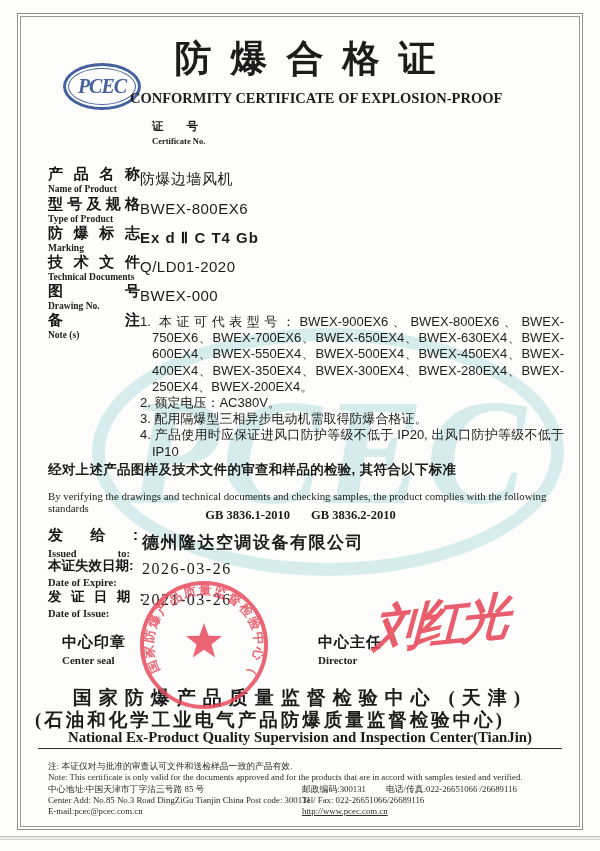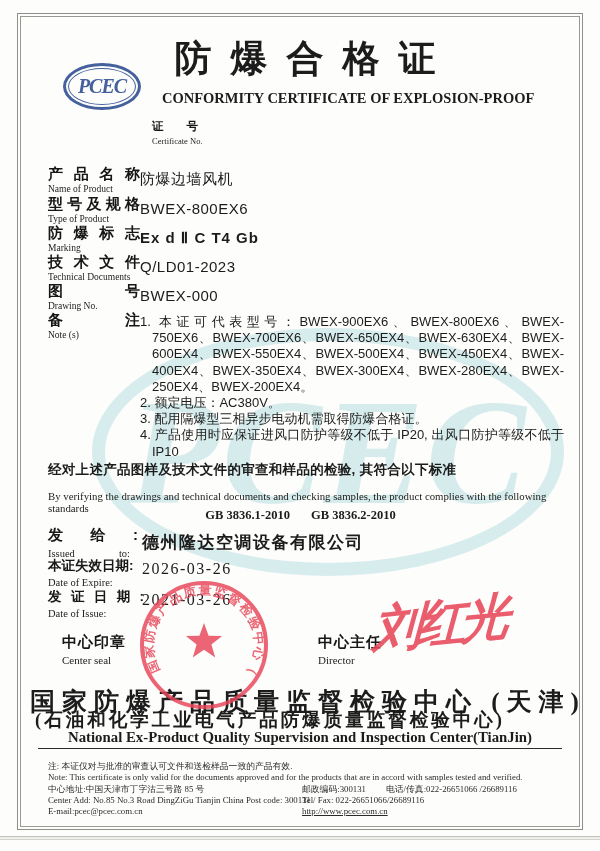--- a/index.html
+++ b/index.html
@@ -28,24 +28,24 @@
   
   .logo { left:63px; top:63px; width:78px; height:47px; border:3px solid #44619d; border-radius:50%;
           display:flex; align-items:center; justify-content:center; }
   .logo-inner { position:absolute; inset:2px; border:1px solid #44619d; border-radius:50%; }
   .logo span { font-family:"Liberation Serif", serif; font-style:italic; font-weight:bold;
                font-size:20px; color:#44619d; letter-spacing:-1px; }
   .title-cn { left:140px; top:34px; width:330px; text-align:center;
               font-family:"Liberation Serif", serif; font-weight:bold; font-size:37px;
               letter-spacing:19px; padding-left:19px; white-space:nowrap; }
   .title-en { left:130px; top:90px; width:350px; text-align:left;
-              font-family:"Liberation Serif", serif; font-weight:bold; font-size:14.5px; white-space:nowrap;margin-left:32px; }
+              font-family:"Liberation Serif", serif; font-weight:bold; font-size:14.5px; white-space:nowrap; }
   .certrow { left:152px; top:119px; display:flex; }
   .lbl-cn { display:block; font-weight:600; color:#161616; }
-  .lbl-en { display:block; font-family:"Liberation Serif", serif; font-weight:normal; color:#222; }
+  .lbl-en { display:block; font-family:"Liberation Serif", serif; font-weight:bold; color:#222; }
   .just { text-align:justify; text-align-last:justify; }
   .cert-lbl .lbl-cn { width:46px; font-size:11.5px; }
   .cert-lbl .lbl-en { font-size:8.5px; margin-top:2px; }
   .cert-no { margin-left:22px; margin-top:3px; font-family:"Liberation Mono", monospace;
              font-size:16px; letter-spacing:1px; font-weight:600; }
 
   
   .field-lbl { left:48px; width:92px; }
   .field-lbl .lbl-cn { width:92px; font-size:15px; }
   .field-lbl .lbl-en { font-size:9.5px; margin-top:0px; }
@@ -83,21 +83,21 @@
   .dir-lbl { left:318px; top:633px; }
 
   .stamp { left:137px; top:578px; width:134px; height:134px; z-index:3; opacity:.83; }
   .signature { left:372px; top:588px; z-index:3; width:170px;
                font-family:"Liberation Serif", serif; font-style:italic; font-weight:bold;
                font-size:50px; color:#e8475a; letter-spacing:-6px; white-space:nowrap;
                transform:rotate(-6deg) skewX(-8deg); opacity:.88; }
 
   
   .center1 { left:30px; top:685px; width:540px; text-align:center;
-             font-family:"Liberation Serif", serif; font-weight:bold; font-size:25px;
+             font-family:"Liberation Serif", serif; font-weight:bold; font-size:19px;
              letter-spacing:7px; white-space:nowrap; }
   .center2 { left:20px; top:707px; width:500px; text-align:center;
              font-family:"Liberation Serif", serif; font-weight:bold; font-size:18.5px;
              letter-spacing:3px; white-space:nowrap; }
   .center3 { left:38px; top:729px; width:524px; text-align:center; padding-bottom:2px;
              font-family:"Liberation Serif", serif; font-weight:bold; font-size:14.8px;
              border-bottom:1.6px solid #2a2a2a; white-space:nowrap; }
 
   
   .foot { font-family:"Liberation Serif", serif; font-size:8.8px; color:#2a2a2a; }
@@ -155,21 +155,21 @@
   <div class="z field-lbl" style="top:224px">
     <span class="lbl-cn just">防爆标志</span>
     <span class="lbl-en">Marking</span>
   </div>
   <div class="z field-val val-bold" style="top:229px">Ex d Ⅱ C T4 Gb</div>
 
   <div class="z field-lbl" style="top:253px">
     <span class="lbl-cn just">技术文件</span>
     <span class="lbl-en">Technical Documents</span>
   </div>
-  <div class="z field-val" style="top:258px">Q/LD01-2023</div>
+  <div class="z field-val" style="top:258px">Q/LD01-2020</div>
 
   <div class="z field-lbl" style="top:282px">
     <span class="lbl-cn just">图号</span>
     <span class="lbl-en">Drawing No.</span>
   </div>
   <div class="z field-val" style="top:287px">BWEX-000</div>
 
   <div class="z field-lbl" style="top:311px">
     <span class="lbl-cn just">备注</span>
     <span class="lbl-en">Note (s)</span>

